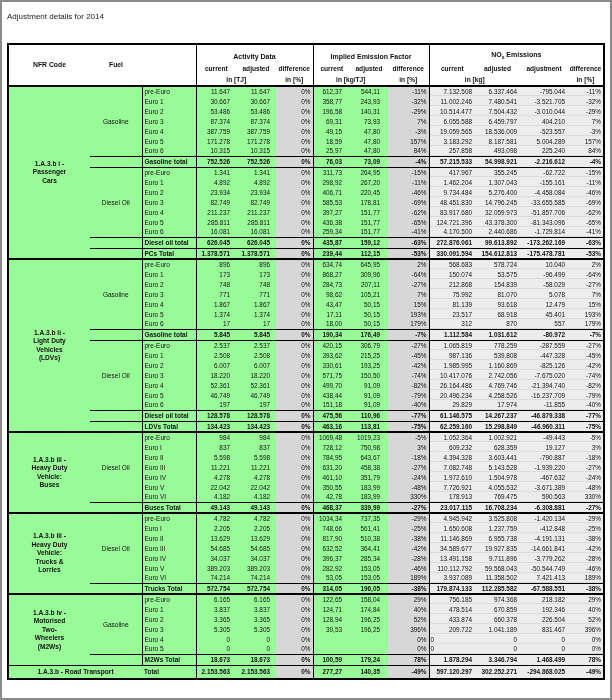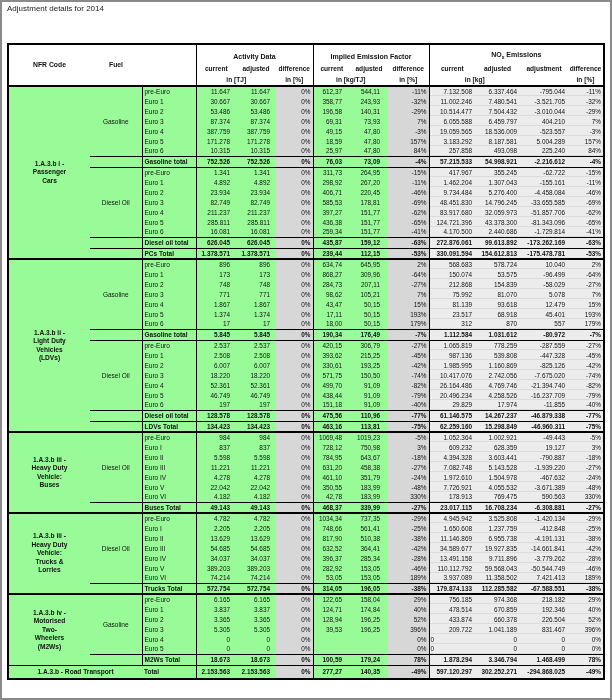--- a/index.html
+++ b/index.html
@@ -1,19 +1,19 @@
 <!DOCTYPE html>
 <html style="--green: #98fb98; --grey: #d7d7d7; --nox: #ececec;"><head>
 <meta charset="utf-8">
 <style>
   * { box-sizing: border-box; margin: 0; padding: 0; }
   html,body { width: 612px; height: 700px; background: #ffffff; }
   body { font-family: "Liberation Sans", sans-serif; position: relative; overflow: hidden; }
   .frame { position: absolute; inset: 0; border: 2px solid #8a8a8a; pointer-events: none; z-index: 9; }
-  .title { position: absolute; top: 4px; left: 7px; font-size: 8px; color: #1a1a1a; }
+  .title { position: absolute; top: 12px; left: 7px; font-size: 8px; color: #1a1a1a; }
 
   table { position: absolute; top: 43px; left: 7px; border-collapse: collapse; table-layout: fixed; border: 2px solid #000; background: #fff; }
   th, td { font-size: 6.4px; color: #111; overflow: hidden; white-space: nowrap; }
 
   thead th { font-weight: bold; text-align: center; vertical-align: bottom; background: #fff; }
   .h1 th { height: 17px; font-size: 7px; padding-bottom: 1px; }
   .h2 th { height: 12px; font-size: 6.6px; padding-bottom: 1px; }
   .h3 th { height: 13px; font-size: 6.6px; border-bottom: 1px solid #000; padding-bottom: 2px; }
   th.hlabel { vertical-align: middle; font-size: 6.8px; }
   sub { font-size: 5px; }

